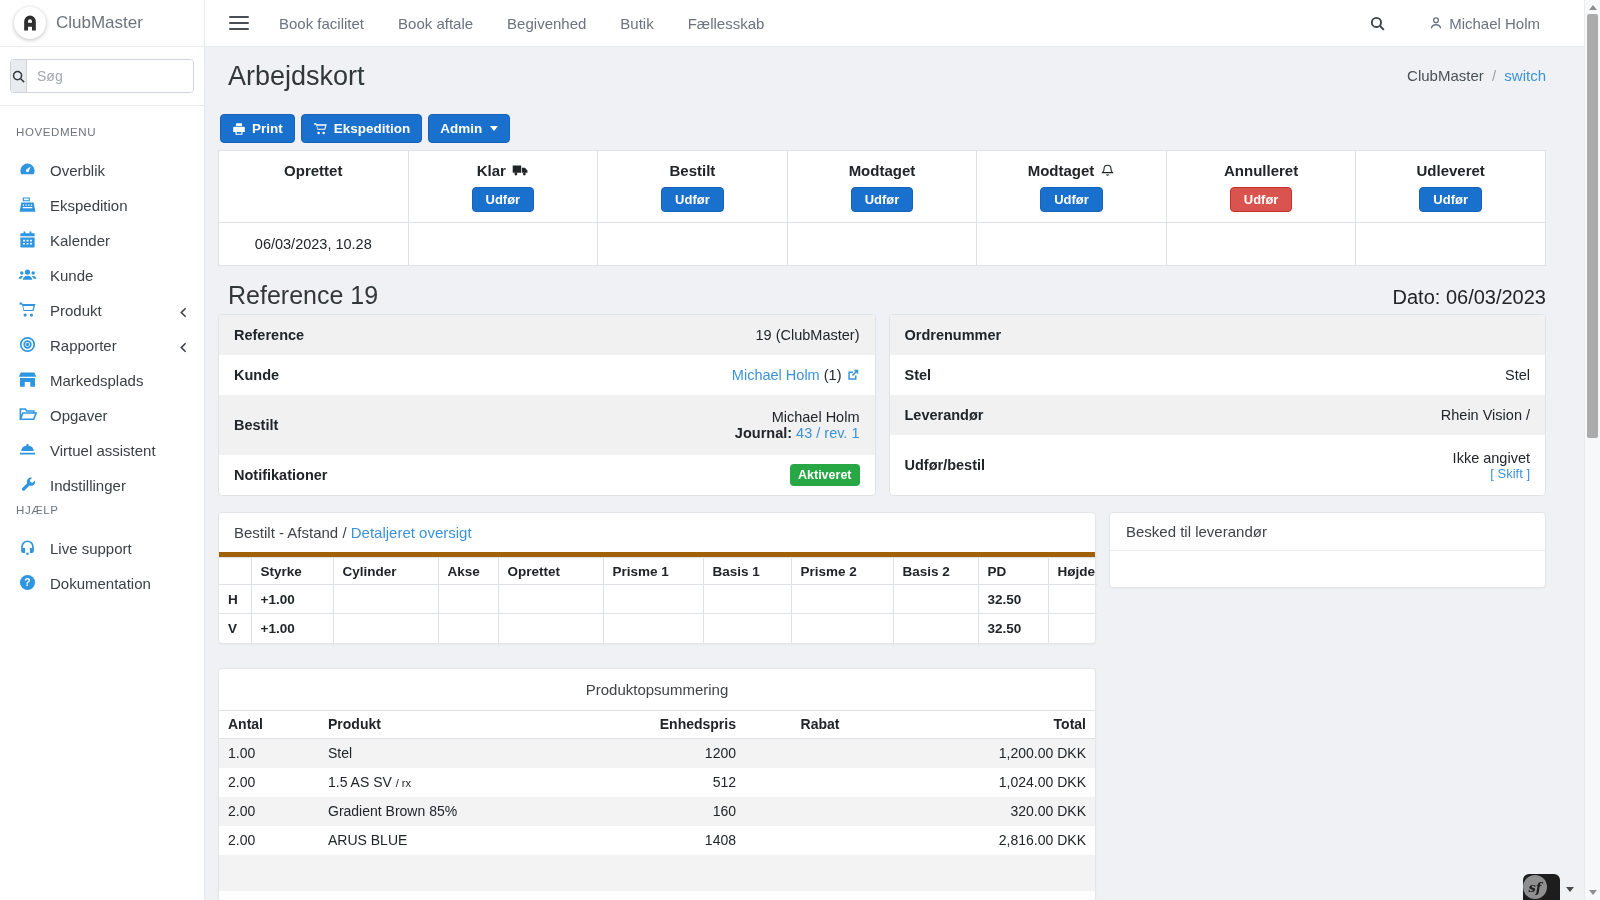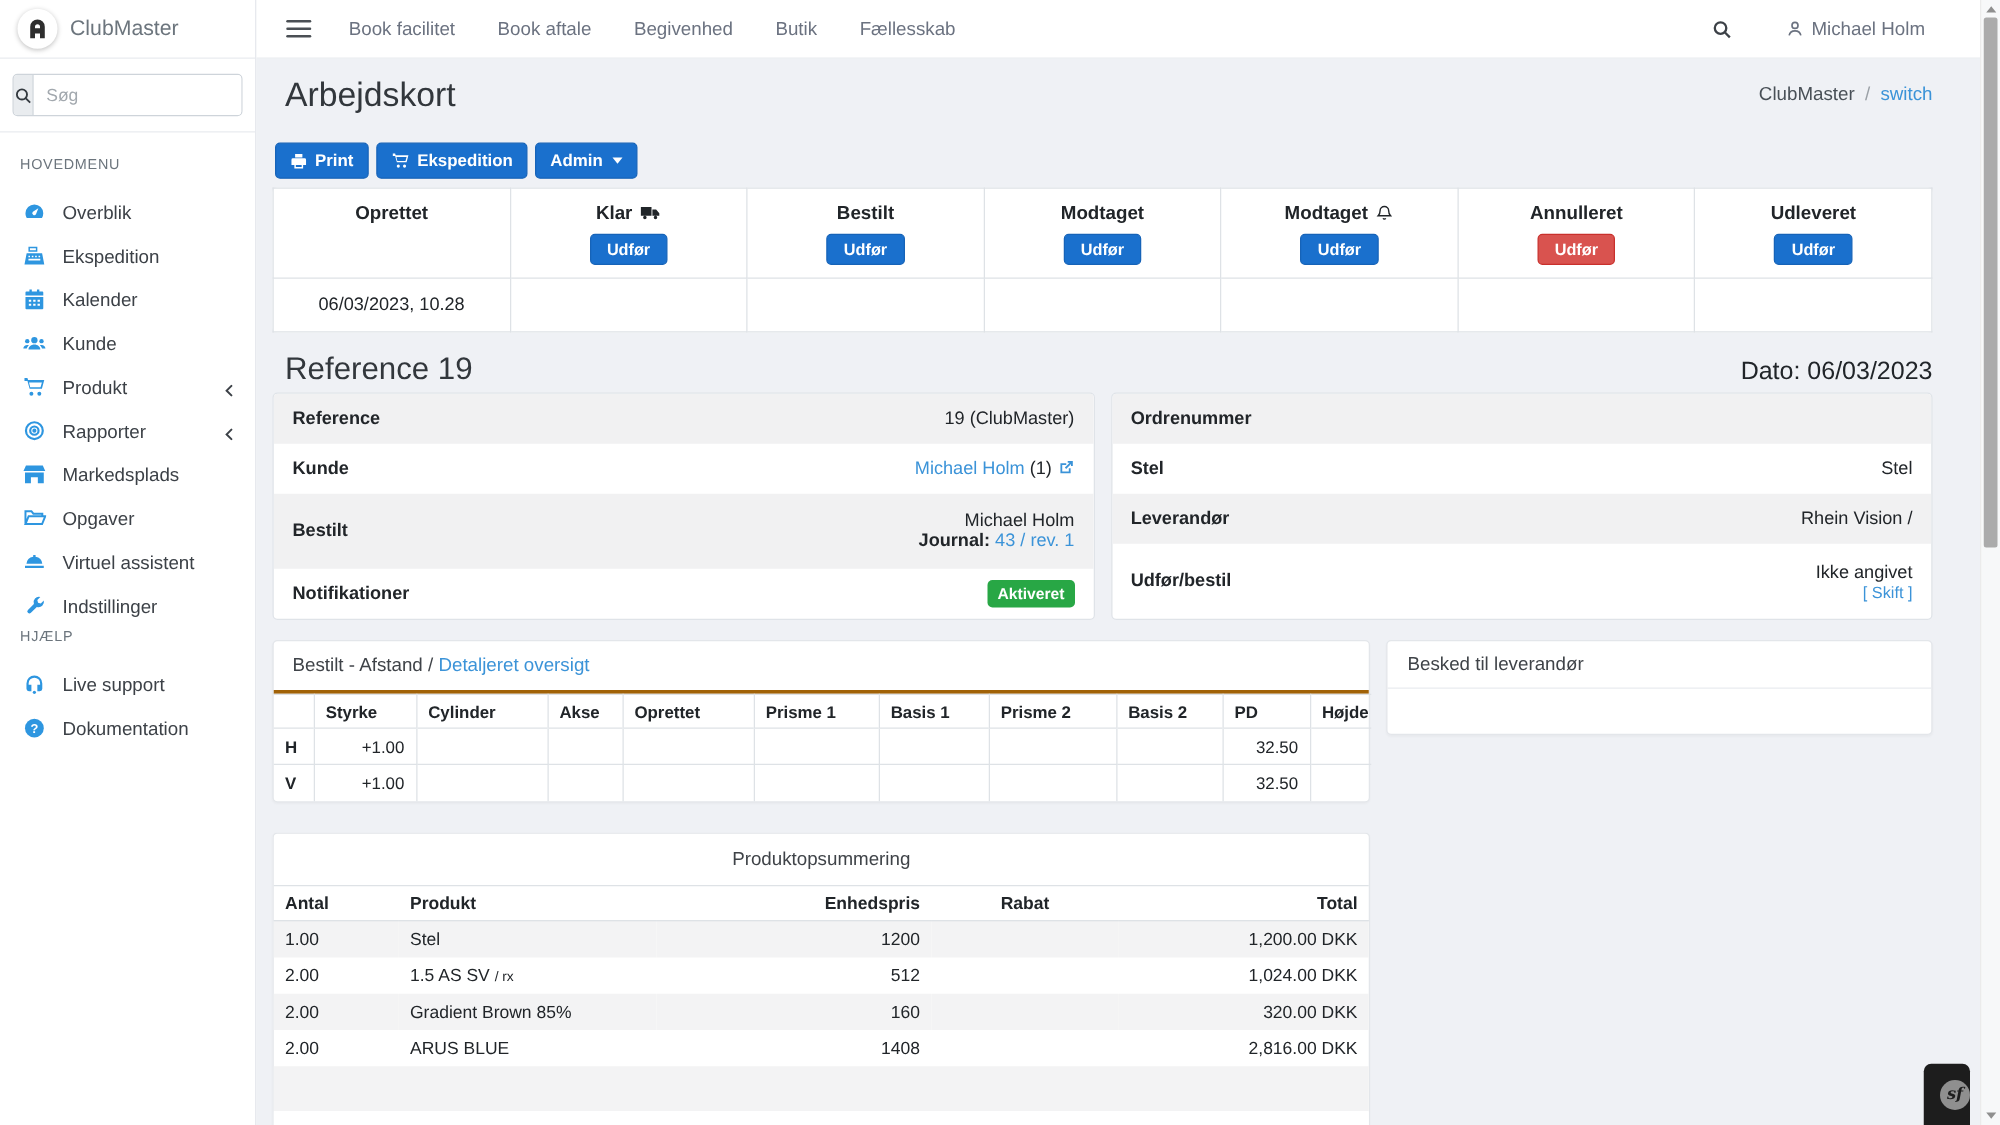--- a/index.html
+++ b/index.html
@@ -67,26 +67,26 @@
   .dvalue { text-align:right; color:#212529; }
   .dvalue a { color:#3b93d8; text-decoration:none; cursor:pointer; }
   .badge-green { background:#28a745; color:#fff; font-size:12.5px; font-weight:700; padding:4px 8px; border-radius:4px; display:inline-block; }
   .small-link { font-size:13px; }
 
   .mid-row { display:flex; gap:13px; margin-top:16px; align-items:flex-start; }
   .col-left { width:878px; min-width:878px; }
   .col-right { flex:1; }
 
   .card { background:#fff; border:1px solid #e3e6ea; border-radius:4px; box-shadow:0 1px 2px rgba(0,0,0,.03); }
-  .rx-head { padding:11px 15px; font-size:15px; color:#3f4348; border-bottom:3px solid #a16207; }
+  .rx-head { padding:11px 15px; font-size:15px; color:#3f4348; border-bottom:5px solid #a16207; }
   .rx-head a { color:#3b93d8; text-decoration:none; cursor:pointer; }
   .rx-table { width:100%; table-layout:fixed; }
   .rx-table th, .rx-table td { border:1px solid #dee2e6; font-size:13.5px; padding:5px 9px; text-align:left; }
   .rx-table th { font-weight:700; height:27px; }
-  .rx-table td { height:29px; font-weight:400;text-align:right; }
+  .rx-table td { height:29px; font-weight:700; }
   .rx-table .eye { text-align:left; padding-left:9px; font-weight:700; }
   .rx-table tr > *:first-child { border-left:0; }
   .rx-table tr > *:last-child { border-right:0; }
   .rx-table tr:last-child > * { border-bottom:0; }
 
   .prod-card { margin-top:24px; border-radius:4px 4px 0 0; border-bottom:0; }
   .prod-title { text-align:center; font-size:15px; color:#3f4348; padding:12px 0; border-bottom:1px solid #dee2e6; }
   .prod-table { width:100%; table-layout:fixed; }
   .prod-table th, .prod-table td { font-size:14px; padding:5px 9px; text-align:left; }
   .prod-table th { font-weight:700; border-bottom:1px solid #dee2e6; height:28px; }
@@ -107,21 +107,21 @@
   .btn-small { background:#1a70cd; border:1px solid #1663b8; color:#fff; font-size:13px; padding:6px 10px; border-radius:4px; cursor:pointer; font-family:"Liberation Sans",sans-serif; }
 
   
   .vscroll { position:absolute; right:0; top:0; width:16px; height:900px; background:#f7f8f9; border-left:1px solid #ebebeb; z-index:5; }
   .vscroll .arrow { position:absolute; left:4px; width:0; height:0; border-left:4px solid transparent; border-right:4px solid transparent; }
   .vscroll .arrow.up { top:5px; border-bottom:5px solid #8f8f8f; }
   .vscroll .arrow.down { bottom:5px; border-top:5px solid #8f8f8f; }
   .vscroll .thumb { position:absolute; top:14px; left:2px; width:11px; height:424px; background:#ababab; border-radius:2px; cursor:pointer; }
 
   
-  .sf-toolbar { position:absolute; right:24px; bottom:0; width:37px; height:49px; background:#1d1d1d; border-radius:6px 6px 0 0; display:flex; align-items:center; justify-content:flex-end; z-index:6; cursor:pointer; }
+  .sf-toolbar { position:absolute; right:40px; bottom:0; width:37px; height:26px; background:#1d1d1d; border-radius:6px 6px 0 0; display:flex; align-items:center; justify-content:flex-start; z-index:6; cursor:pointer; }
   .sf-circle { width:24px; height:24px; border-radius:50%; background:#8f8f8f; color:#1d1d1d; display:flex; align-items:center; justify-content:center; font-family:"DejaVu Serif", serif; font-style:italic; font-weight:700; font-size:13px; }
   .sf-caret { position:absolute; right:26px; bottom:8px; width:0; height:0; border-left:4px solid transparent; border-right:4px solid transparent; border-top:5px solid #4a4a4a; z-index:6; cursor:pointer; }
 </style>
 </head>
 <body>
 
 <div class="app">
 
   <aside class="sidebar">
     <div class="logo-row">

